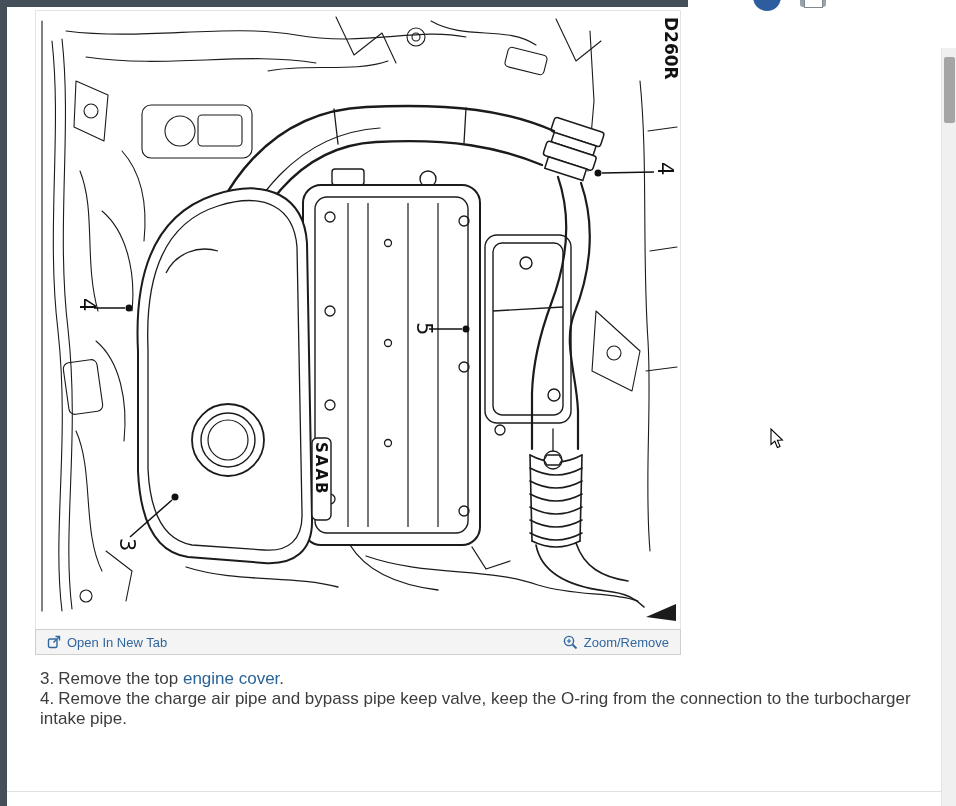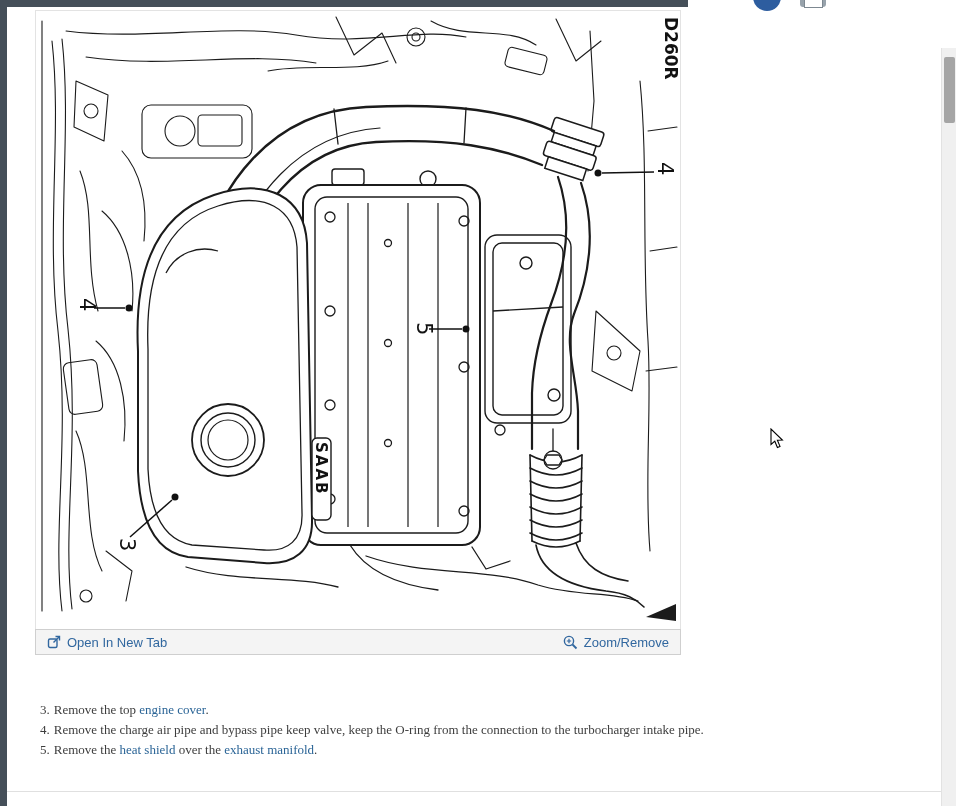--- a/index.html
+++ b/index.html
@@ -18,21 +18,21 @@
   .scrollbar .thumb { position:absolute; left:2px; top:9px; width:11px; height:66px; background:#a5a5a5; border-radius:2px; }
 
   .figure-panel { position:absolute; left:35px; top:10px; width:646px; }
   .image-wrap { width:646px; height:619px; background:#fff; border:1px solid #e3e3e3; border-bottom:none; overflow:hidden; }
 
   .figure-footer { width:646px; height:26px; background:#f4f4f4; border:1px solid #cfcfcf;
                    display:flex; align-items:center; justify-content:space-between; padding:0 11px; font-size:13px; }
   .figure-footer .cell { display:flex; align-items:center; gap:6px; }
   .figure-footer a { color:#31679f; text-decoration:none; cursor:pointer; }
 
-  .steps { position:absolute; left:40px; top:700px; font-size:13px; color:#3d3d3d; line-height:20px; z-index:2;font-family:Liberation Serif, serif; }
+  .steps { position:absolute; left:40px; top:669px; font-size:17px; color:#3d3d3d; line-height:20px; z-index:2; }
   .steps .num { margin-right:4px; }
   .steps a { color:#2a6496; text-decoration:none; cursor:pointer; }
 
   .rule-bottom { position:absolute; left:7px; top:791px; width:934px; border-top:1px solid #e0e0e0; }
 
   .cursor { position:absolute; left:770px; top:428px; z-index:10; }
 
   svg text { font-family:"DejaVu Sans", sans-serif; }
 </style>
 </head>
@@ -219,21 +219,20 @@
         <path d="M3.8,6 L8.2,6 M6,3.8 L6,8.2" stroke="#31679f" stroke-width="1.2"></path>
       </svg>
       <span>Zoom/Remove</span>
     </a>
   </div>
 </div>
 
 <div class="steps">
   <div class="step"><span class="num">3.</span><span>Remove the top </span><a>engine cover</a><span>.</span></div>
   <div class="step"><span class="num">4.</span><span>Remove the charge air pipe and bypass pipe keep valve, keep the O-ring from the connection to the turbocharger intake pipe.</span></div>
-  <div class="step"><span class="num">5.</span><span>Remove the </span><a>heat shield</a><span> over the </span><a>exhaust manifold</a><span>.</span></div>
 </div>
 
 <div class="rule-bottom"></div>
 
 <div class="cursor">
   <svg width="14" height="21" viewBox="0 0 14 21">
     <path d="M1,1 L1,16.5 L4.8,13.2 L7.4,19.5 L10,18.4 L7.4,12.3 L12.4,12 Z" fill="#ffffff" stroke="#000000" stroke-width="1.1"></path>
   </svg>
 </div>
 

